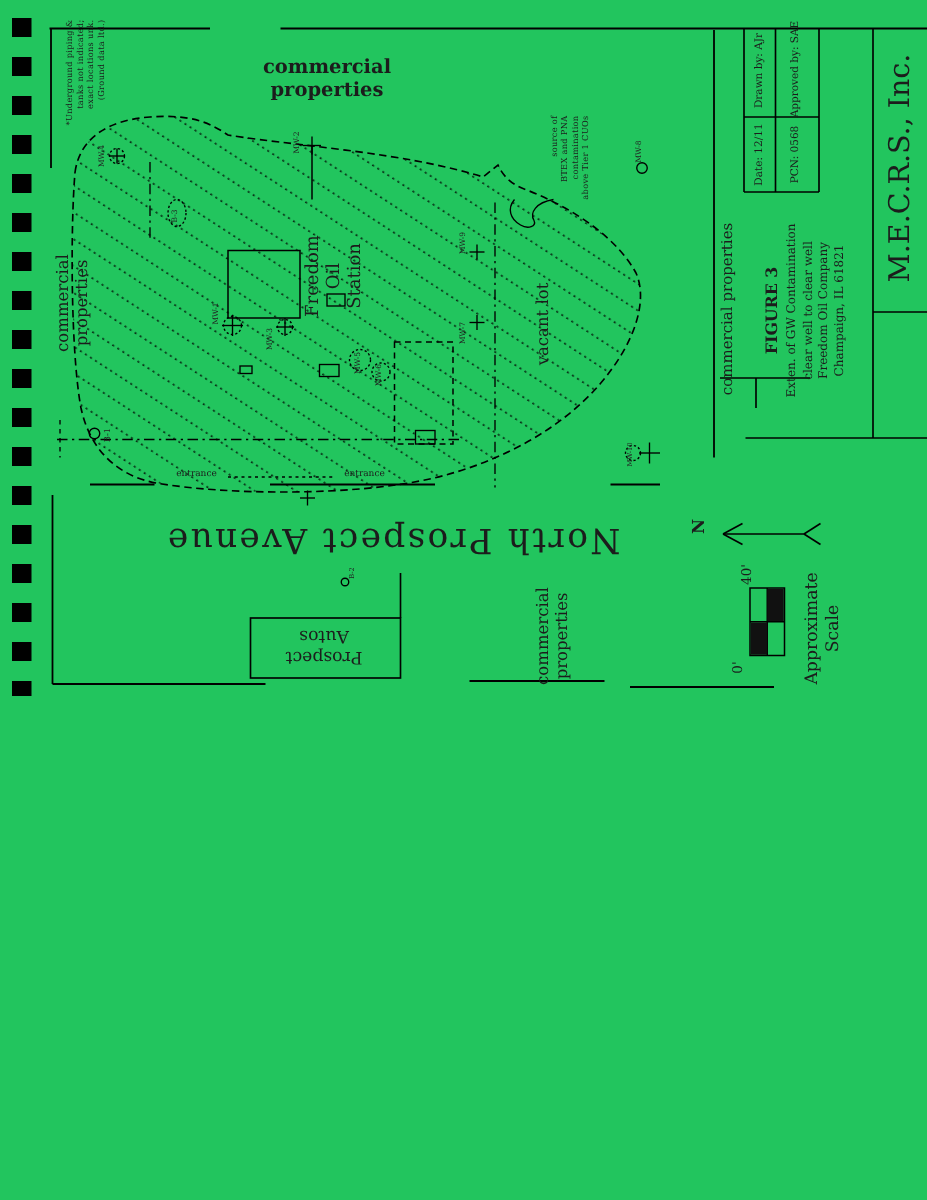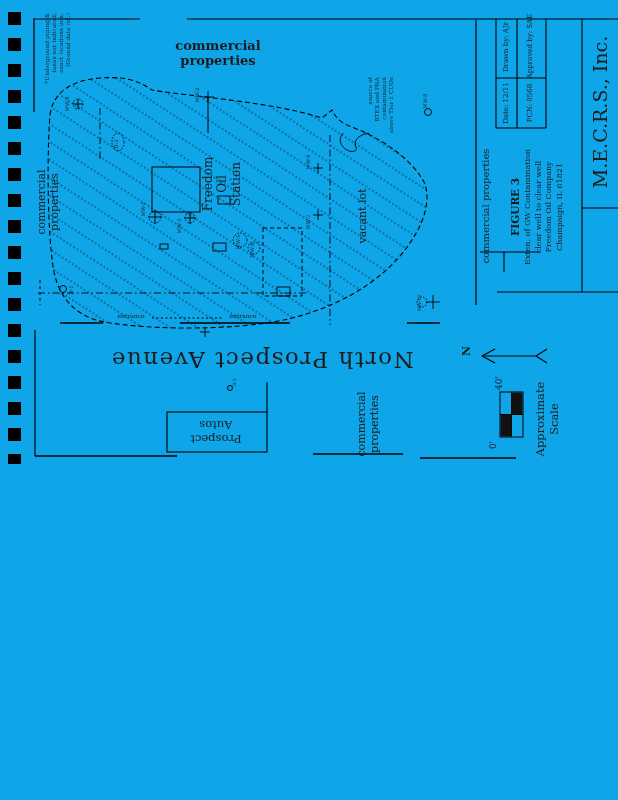--- a/index.html
+++ b/index.html
@@ -1,16 +1,16 @@
 <!DOCTYPE html>
 <html><head>
 <meta charset="utf-8">
 <style>
   html,body{margin:0;padding:0;background:#fff;}
-  #page{position:relative;width:618px;height:800px;background:#0ea5e9;overflow:hidden;
+  #page{position:relative;width:618px;height:800px;background:#22c55e;overflow:hidden;
         font-family:"DejaVu Serif",serif;color:#1b1b1b;}
   #holes{position:absolute;left:8px;top:12px;width:13px;height:452px;
          background:repeating-linear-gradient(to bottom,#000 0 13px,transparent 13px 26px);}
   svg{position:absolute;left:0;top:0;}
   .lbl{position:absolute;white-space:pre-line;text-align:center;line-height:1.18;color:#1c1c1c;}
   .norm{transform:translate(-50%,-50%);}
   .ccw{transform:translate(-50%,-50%) rotate(-90deg);}
   .flip{transform:translate(-50%,-50%) rotate(180deg);}
   .tiny{font-size:5.5px;line-height:1.25;letter-spacing:.2px;}
   .alignTop{text-align:right;}

